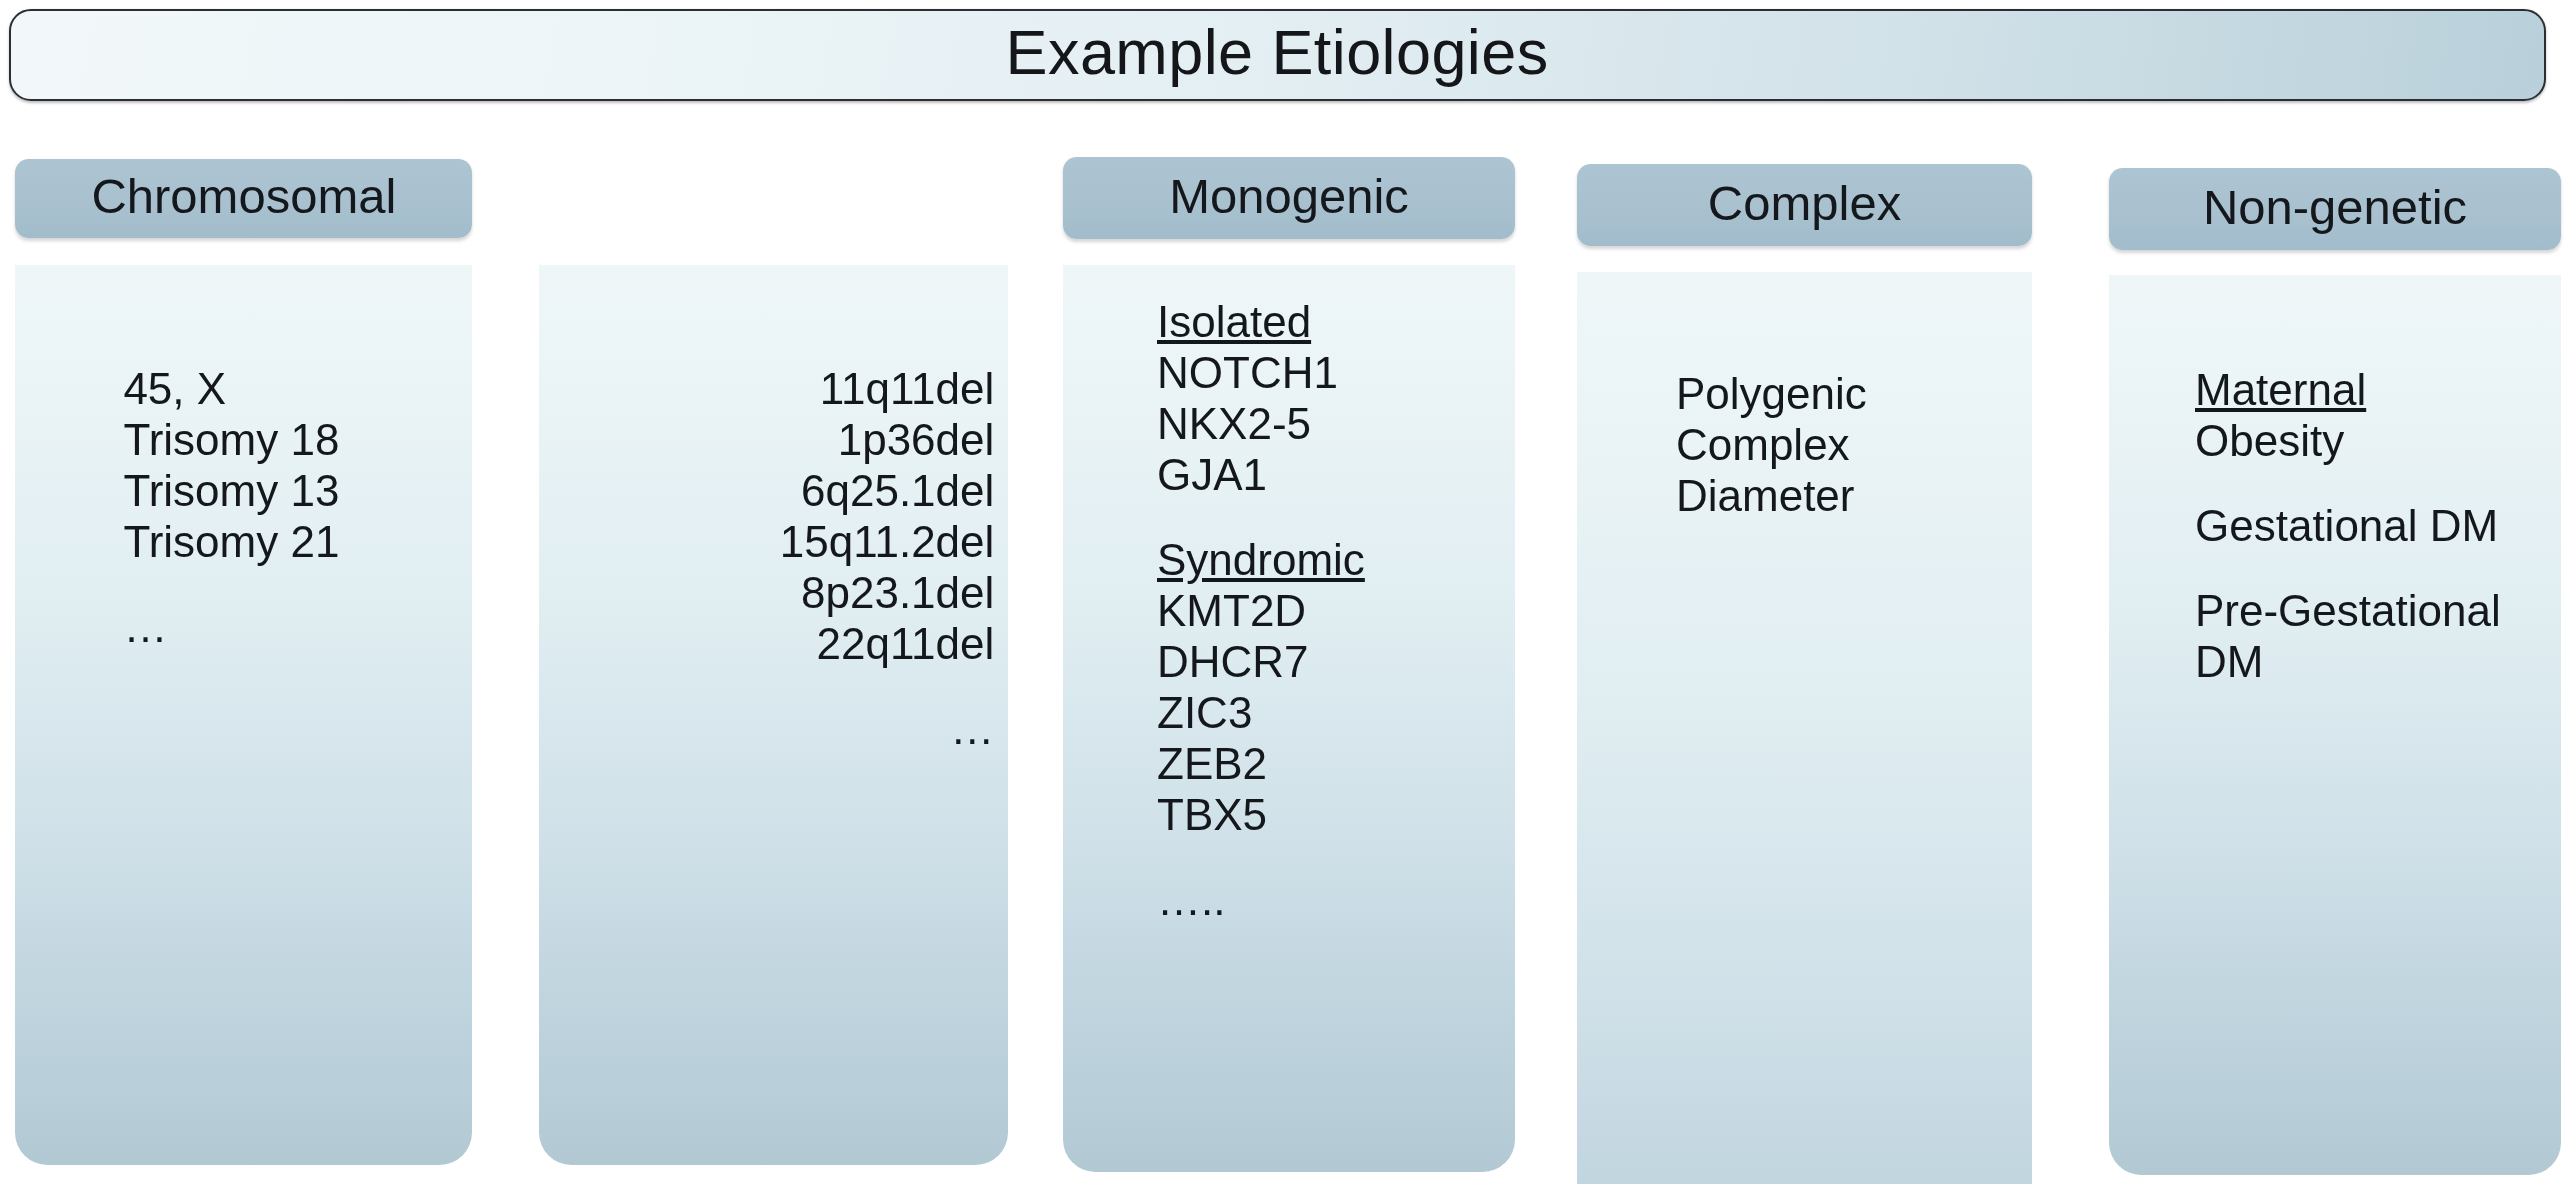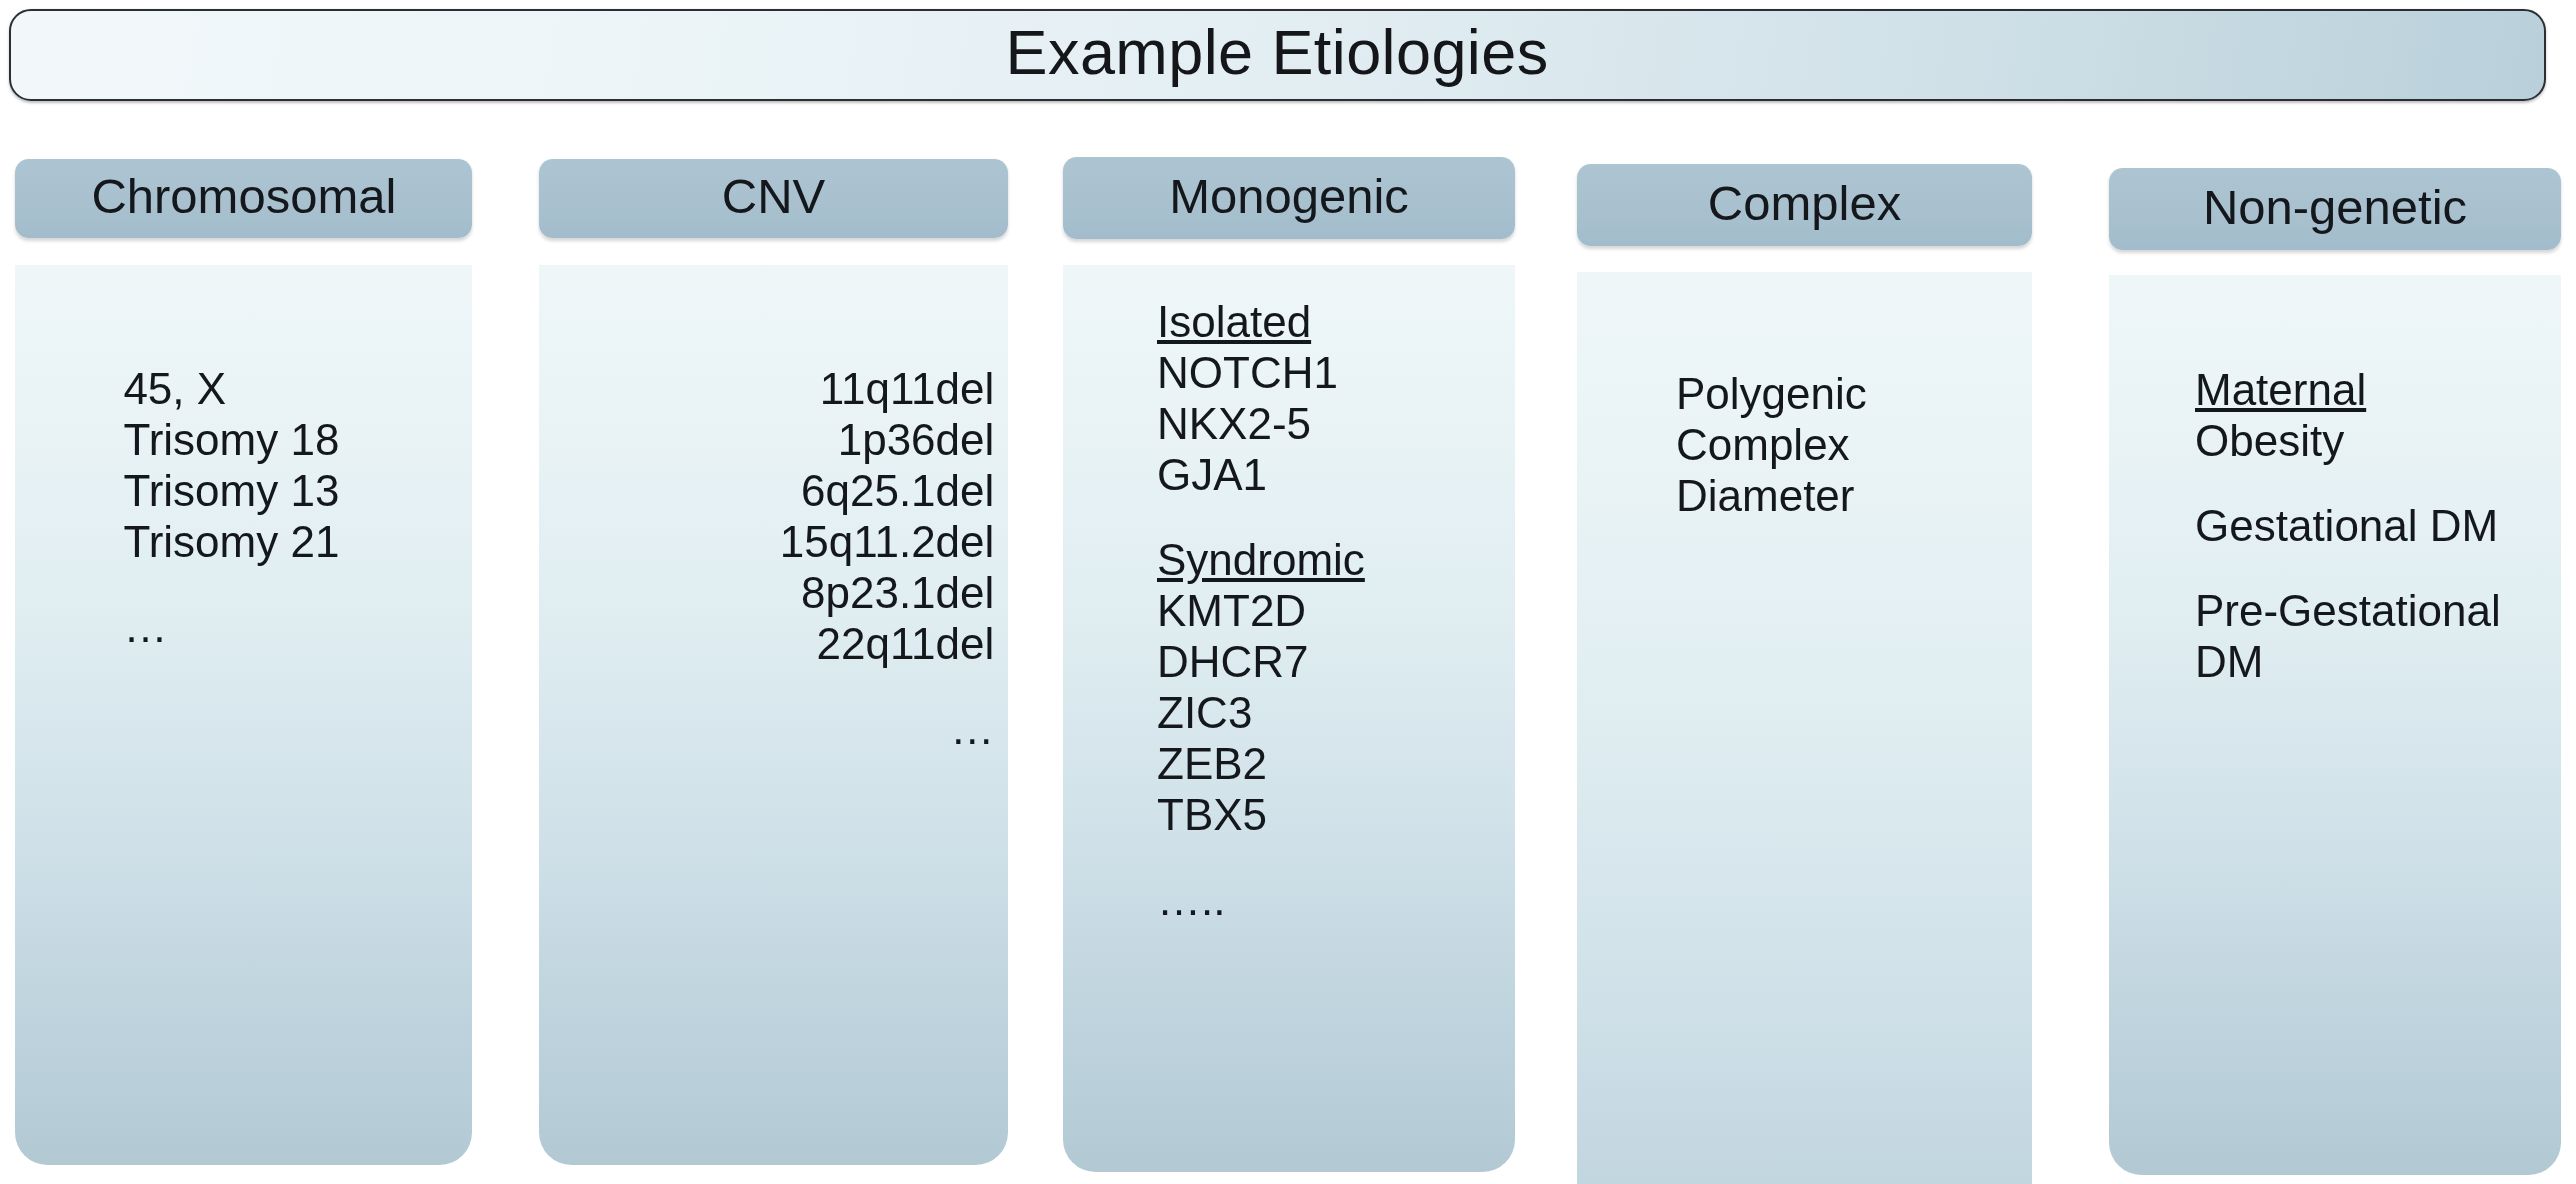--- a/index.html
+++ b/index.html
@@ -135,23 +135,20 @@
           <li>45, X</li>
           <li>Trisomy 18</li>
           <li>Trisomy 13</li>
           <li>Trisomy 21</li>
           <li class="spacer"></li>
           <li>…</li>
         </ul>
       </div>
     </div>
     <div class="column" style="left: 539px; top: 0px; width: 469px; height: 1184px;">
-      <div class="col-header" style="top: 159px; height: 79px;">
-        <span class="col-header-label">CNV</span>
-      </div>
       <div class="col-body" style="top: 265px; height: 900px;">
         <ul class="col-list" style="padding-left: 92px; padding-top: 98px; padding-right: 13.7px; text-align: right;">
           <li>11q11del</li>
           <li>1p36del</li>
           <li>6q25.1del</li>
           <li>15q11.2del</li>
           <li>8p23.1del</li>
           <li>22q11del</li>
           <li class="spacer"></li>
           <li>…</li>

